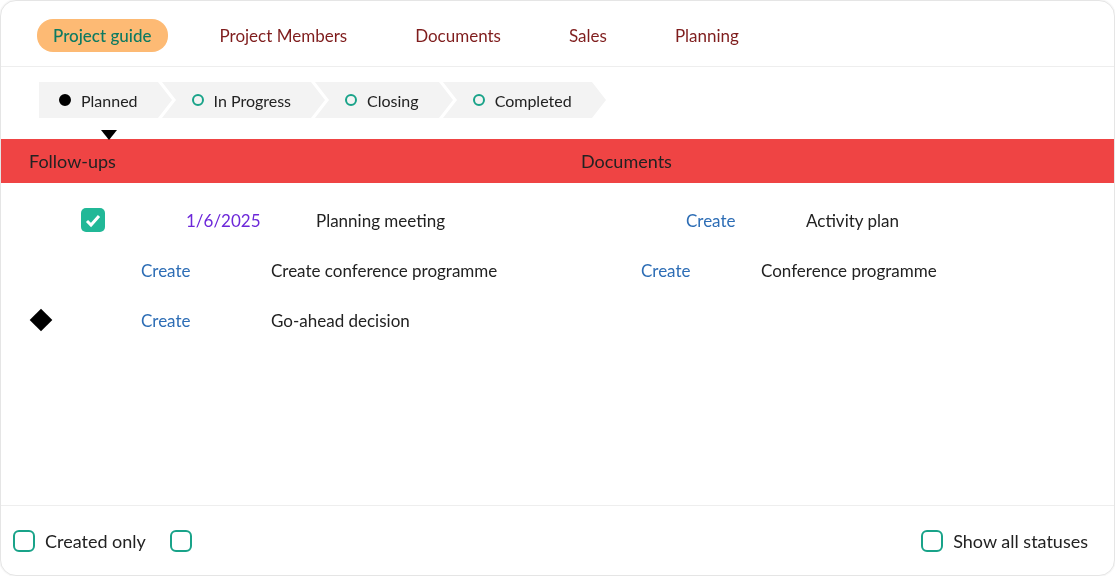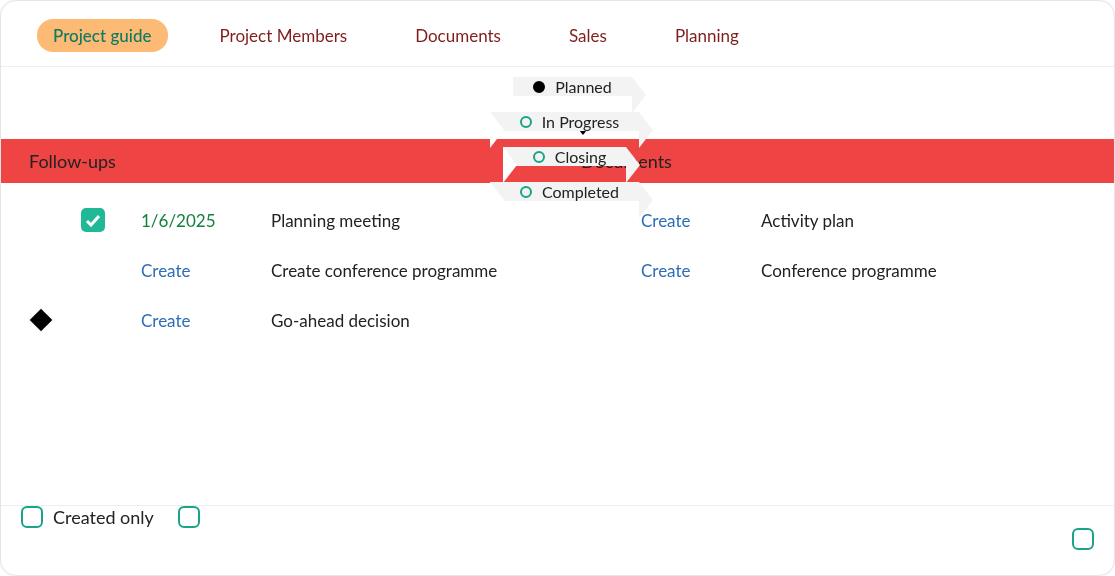--- a/index.html
+++ b/index.html
@@ -35,24 +35,23 @@
     background: #fdba74;
     color: #0d7a61;
     font-weight: 500;
   }
 
   
   .statuses {
     display: flex;
     align-items: center;
     padding: 10px 8px 0 22px;
-    gap: 16px;
+    gap: 4px;
     position: relative;
     height: 56px;
-    flex-direction: column;
   }
   .status {
     position: relative;
     display: flex;
     align-items: center;
     gap: 10px;
     background: #f3f3f3;
     height: 36px;
     padding: 0 20px 0 30px;
     color: #222;
@@ -124,21 +123,21 @@
   .rows { flex: 1; padding-top: 12px; }
   .row {
     display: flex;
     align-items: center;
     height: 50px;
     font-size: 17px;
   }
   .col-icon { width: 80px; display:flex; justify-content:center; }
   .col-check { width: 60px; display:flex; justify-content:flex-start; }
   .col-action { width: 130px; color: #2d6db5; cursor: pointer; }
-  .col-action.date { color:#15803d; }
+  .col-action.date { color:#6d28d9;margin-left:45px; }
   .col-title { width: 370px; color:#222; }
   .col-action2 { width: 120px; color:#2d6db5; cursor: pointer; }
   .col-title2 { color:#222; }
 
   .check-done {
     width: 24px; height: 24px;
     background: #21b897;
     border-radius: 5px;
     display:flex; align-items:center; justify-content:center;
     color:#fff;
@@ -149,24 +148,23 @@
     width: 16px; height: 16px;
     background:#000;
     transform: rotate(45deg);
   }
 
   
   .footer {
     border-top: 1px solid #eee;
     height: 70px;
     display:flex;
-    align-items:flex-start;
-    padding: 0 20px;
+    align-items:center;
+    padding: 0 12px;
     font-size: 18px;
-    flex-direction: column;
   }
   .footer-left { display:flex; gap: 10px; align-items:center; }
   .footer-right { margin-left:auto; display:flex; gap: 10px; align-items:center; }
   .cb {
     width: 22px; height: 22px;
     border: 2px solid #19a389;
     border-radius: 6px;
     cursor: pointer;
   }
   .cb-label { margin-right: 14px; cursor: pointer; }
@@ -249,16 +247,17 @@
   </div>
 
   <div class="footer">
     <div class="footer-left">
       <span class="cb"></span>
       <span class="cb-label">Created only</span>
       <span class="cb"></span>
     </div>
     <div class="footer-right">
       <span class="cb"></span>
+      <span class="cb-label">Show all statuses</span>
     </div>
   </div>
 
 </div>
 
 </body></html>

